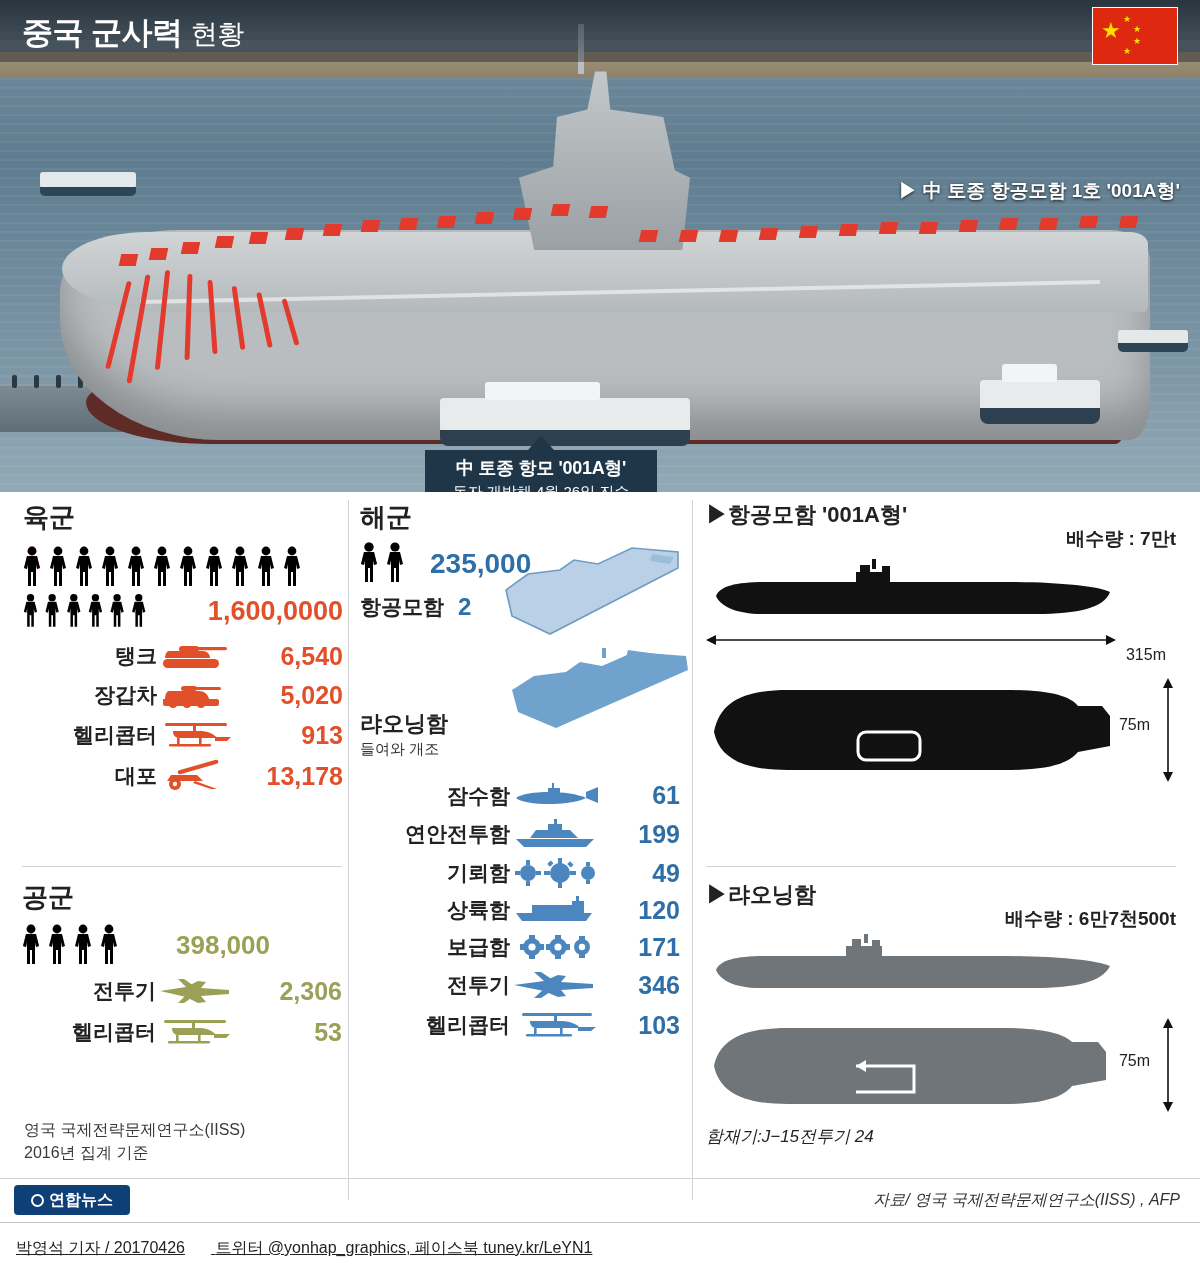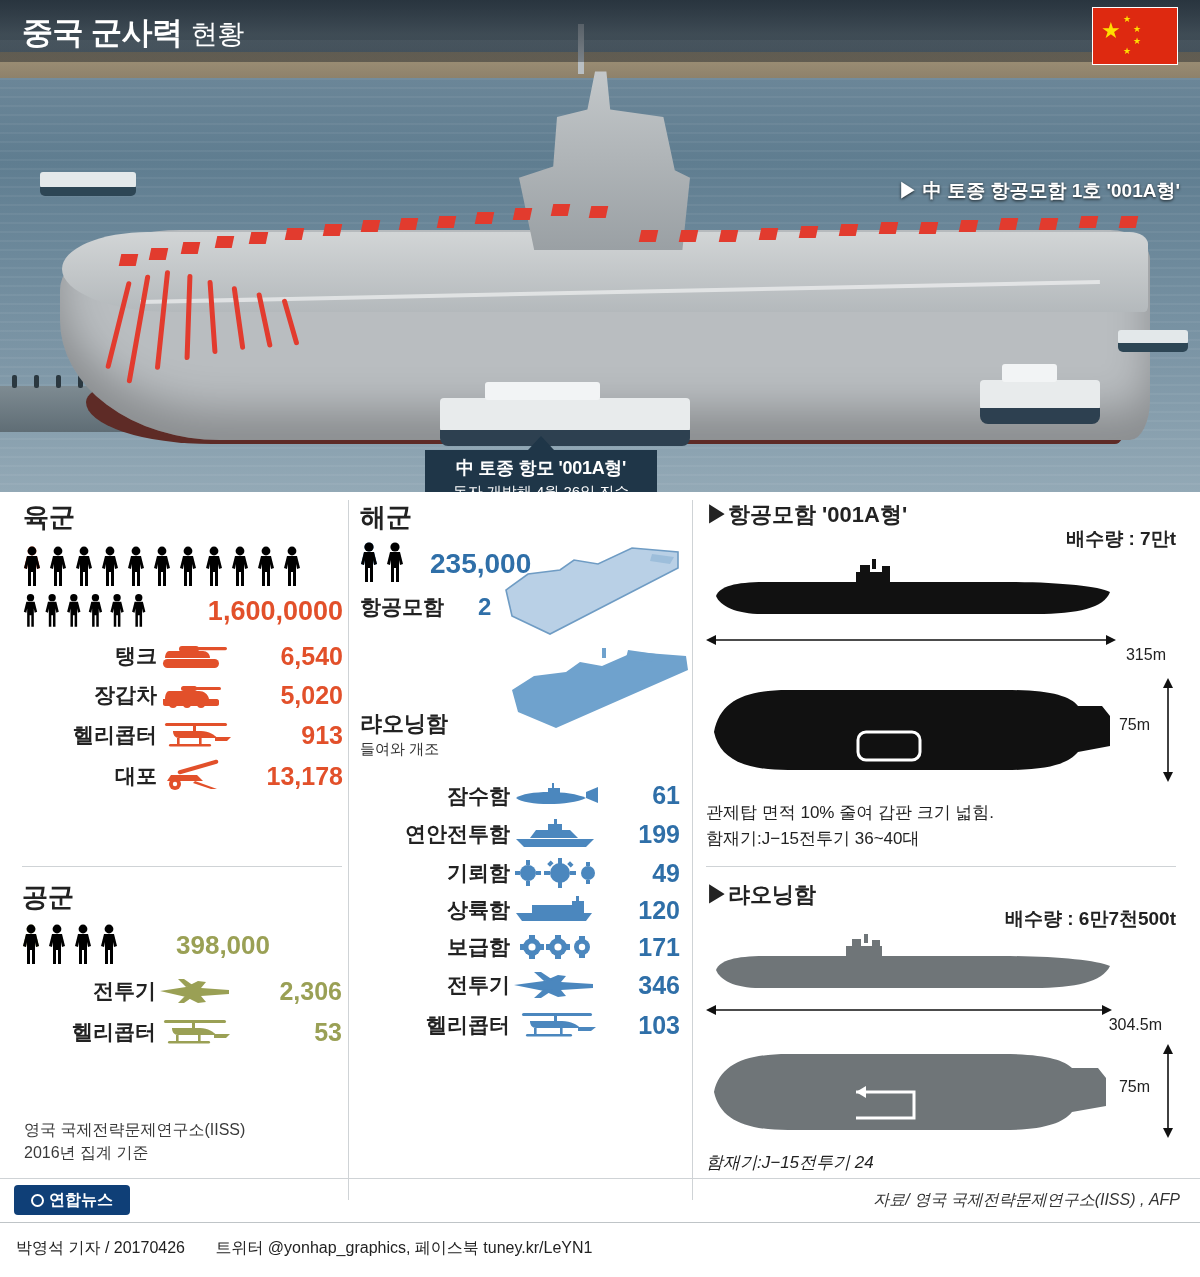--- a/index.html
+++ b/index.html
@@ -163,21 +163,21 @@
   .af-total .v{ font-size:26px; font-weight:bold; color:#9aa055; margin-left:14px;}
   .source{ position:absolute; left:24px; top:1118px; font-size:16px; color:#3a3a3a; line-height:1.45;}
 
   
   .navy{ left:360px; top:500px; width:320px;}
   .navy .val{ color:#2f6fa8; width:74px;}
   .navy .lab{ width:110px; font-size:21px;}
   .navy .ico{ width:96px;}
   .navy-total{ display:flex; align-items:center; margin-top:6px;}
   .navy-total .v{ font-size:28px; font-weight:bold; color:#2f6fa8; margin-left:8px;}
-  .navy-cv{ display:flex; align-items:center; margin-top:6px;gap:20px;}
+  .navy-cv{ display:flex; align-items:center; margin-top:6px;}
   .navy-cv .l{ font-size:21px; font-weight:bold;}
   .navy-cv .v{ font-size:24px; font-weight:bold; color:#2f6fa8; margin-left:14px;}
   .liaoning-lab{ font-size:22px; font-weight:bold; margin-top:6px;}
   .liaoning-sub{ font-size:15px; color:#333; line-height:1.35;}
 
   
   .right{ left:706px; top:500px; width:470px;}
   .r-title{ font-size:22px; font-weight:bold;}
   .r-disp{ position:absolute; right:0; font-size:19px; font-weight:bold;}
   .r-note{ font-size:17px; line-height:1.5; color:#222;}
@@ -186,21 +186,21 @@
   
   .footer-rule{ position:absolute; left:0; top:1222px; width:1200px; height:1px; background:#bfc4c7;}
   .yonhap{
     position:absolute; left:14px; top:1185px; width:116px; height:30px;
     background:#0f3f77; color:#fff; border-radius:4px;
     font-size:16px; font-weight:bold; text-align:center; line-height:30px;
   }
   .yonhap .dot{ display:inline-block; width:13px; height:13px; border-radius:50%;
     border:2px solid #fff; margin-right:5px; vertical-align:-2px;}
   .src-right{ position:absolute; right:20px; top:1190px; font-size:16px; font-style:italic; color:#333;}
-  .footer-text{ position:absolute; left:16px; top:1238px; font-size:16px; color:#222;}
+  .footer-text{ position:absolute; left:16px; top:1238px; font-size:16px; color:#222;text-decoration:underline;}
   .footer-text span{ margin-right:26px;}
   svg{ display:block; }
 </style>
 </head>
 <body>
 
 <div class="page">
 
   <div class="photo">
     <div class="shore"></div>
@@ -683,50 +683,38 @@
         <rect x="152" y="56" width="62" height="28" rx="8" fill="none" stroke="#fff" stroke-width="3"></rect>
       </svg>
       <svg style="position:absolute; right:-2px; top:2px;" width="20" height="104" viewBox="0 0 20 104">
         <line x1="10" y1="6" x2="10" y2="98" stroke="#111" stroke-width="1.6"></line>
         <polygon points="10,0 5,10 15,10" fill="#111"></polygon>
         <polygon points="10,104 5,94 15,94" fill="#111"></polygon>
       </svg>
       <div class="dim" style="position:absolute; right:26px; top:40px;">75m</div>
     </div>
 
-    <div class="r-note" style="margin-top:14px;">
-      <div>관제탑 면적 10% 줄여 갑판 크기 넓힘.</div>
-      <div>함재기:J−15전투기 36~40대</div>
-    </div>
   </div>
 
   <div class="col right" style="top:880px;">
     <div style="position:relative; height:34px;">
       <div class="r-title">▶랴오닝함</div>
       <div class="r-disp" style="top:26px;">배수량 : 6만7천500t</div>
     </div>
 
     <div style="position:relative; margin-top:20px; height:64px;">
       <svg width="420" height="64" viewBox="0 0 420 64">
         <path d="M10 36 C14 26 30 22 60 22 L296 22 C346 22 390 26 404 32 C396 48 370 54 328 54 L54 54 C28 54 14 46 10 36 Z" fill="#6f7578"></path>
         <path d="M140 22 h36 v-10 h-36z" fill="#6f7578"></path>
         <path d="M146 12 h9 v-7 h-9z" fill="#6f7578"></path>
         <path d="M158 9 h4 v-9 h-4z" fill="#6f7578"></path>
         <path d="M166 12 h8 v-6 h-8z" fill="#6f7578"></path>
       </svg>
     </div>
 
-    <div style="position:relative; height:24px; margin-top:2px;">
-      <svg width="420" height="20" viewBox="0 0 420 20">
-        <line x1="6" y1="10" x2="400" y2="10" stroke="#111" stroke-width="1.6"></line>
-        <polygon points="0,10 10,5 10,15" fill="#111"></polygon>
-        <polygon points="406,10 396,5 396,15" fill="#111"></polygon>
-      </svg>
-      <div class="dim" style="position:absolute; right:14px; top:16px;">304.5m</div>
-    </div>
 
     <div style="position:relative; margin-top:18px; height:100px;">
       <svg width="420" height="98" viewBox="0 0 420 98">
         <path d="M8 50 C14 22 40 12 82 12 L296 12 C338 12 358 18 366 26 L392 26 L400 36 L400 64 L366 70 C356 82 336 88 296 88 L82 88 C40 88 14 78 8 50 Z" fill="#6f7578"></path>
         <path d="M150 50 h58 v26 h-58" fill="none" stroke="#fff" stroke-width="3"></path>
         <path d="M150 50 l10 -6 v12 z" fill="#fff"></path>
       </svg>
       <svg style="position:absolute; right:-2px; top:2px;" width="20" height="94" viewBox="0 0 20 94">
         <line x1="10" y1="6" x2="10" y2="88" stroke="#111" stroke-width="1.6"></line>
         <polygon points="10,0 5,10 15,10" fill="#111"></polygon>

